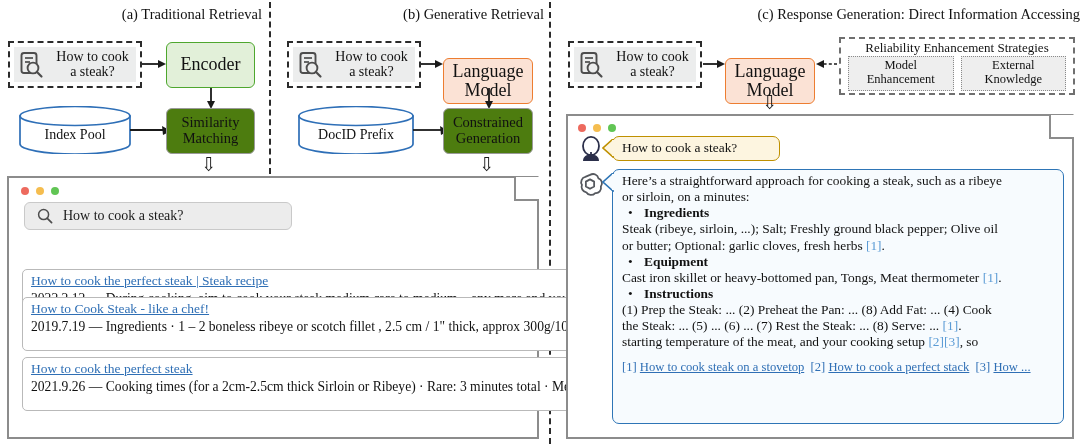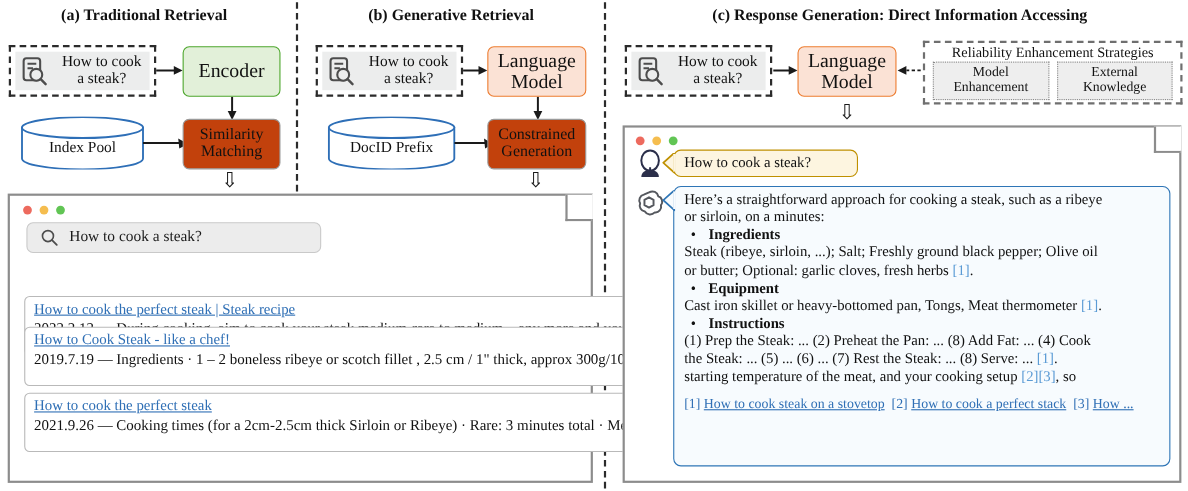--- a/index.html
+++ b/index.html
@@ -1,39 +1,39 @@
 <!DOCTYPE html>
 <html><head>
 <meta charset="utf-8">
 <style>
   html,body{margin:0;padding:0;background:#fff;}
   body{width:1080px;height:446px;position:relative;overflow:hidden;
        font-family:"Liberation Serif","DejaVu Serif",serif;color:#111;}
   .abs{position:absolute;}
 
   
-  .ptitle{font-weight:bold;font-size:14.5px;text-align:center;white-space:nowrap;}
+  .ptitle{font-weight:normal;font-size:14.5px;text-align:right;white-space:nowrap;}
 
   
   .vdiv{border-left:2.5px dashed #2b2b2b;}
 
   
   .querybox{border:2.5px dashed #2b2b2b;background:#fff;box-sizing:border-box;
             display:flex;align-items:center;}
   .qinner{background:#eceded;margin:4px;flex:1;height:calc(100% - 8px);
           display:flex;align-items:center;gap:4px;padding-left:5px;box-sizing:border-box;}
   .qtext{font-size:14px;line-height:1.05;text-align:center;flex:1;}
 
   
   .mbox{box-sizing:border-box;border-radius:6px;display:flex;align-items:center;
         justify-content:center;text-align:center;font-weight:normal;font-size:18px;
         line-height:1.08;}
   .mbox.green{background:#e2f0d9;border:1.6px solid #4ea72e;}
-  .mbox.orange{background:#fbe2d5;border:1.6px solid #ed7d31;}
-  .mbox.grey{background:#c2410c;border:1.6px solid #9a9a9a;font-weight:normal;font-size:14.5px;}
+  .mbox.orange{background:#fbe2d5;border:1.6px solid #ed7d31;margin-top:16px;}
+  .mbox.grey{background:#4d7c0f;border:1.6px solid #9a9a9a;font-weight:normal;font-size:14.5px;}
 
   
   .cyl{position:absolute;}
   .cyl .lbl{position:absolute;left:0;right:0;text-align:center;font-size:14px;}
 
   
   .relgrp{box-sizing:border-box;border:2.2px dashed #6f6f6f;background:#fff;}
   .reltitle{text-align:center;font-size:13px;padding-top:1px;}
   .relrow{display:flex;gap:7px;padding:0 7px 4px 7px;}
   .relcell{flex:1;border:1.6px dotted #8a8a8a;background:#eeeeee;text-align:center;

